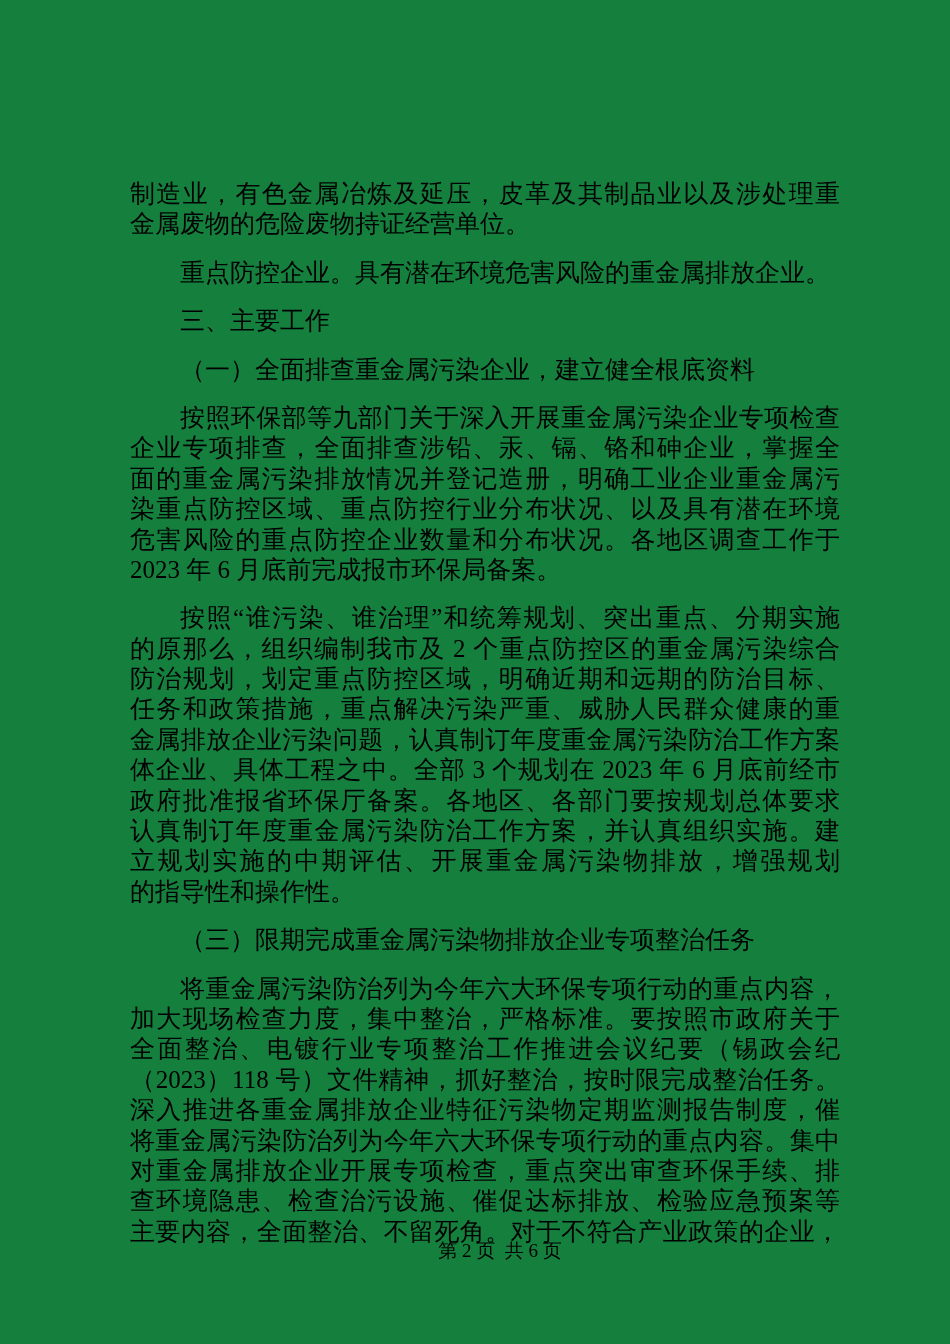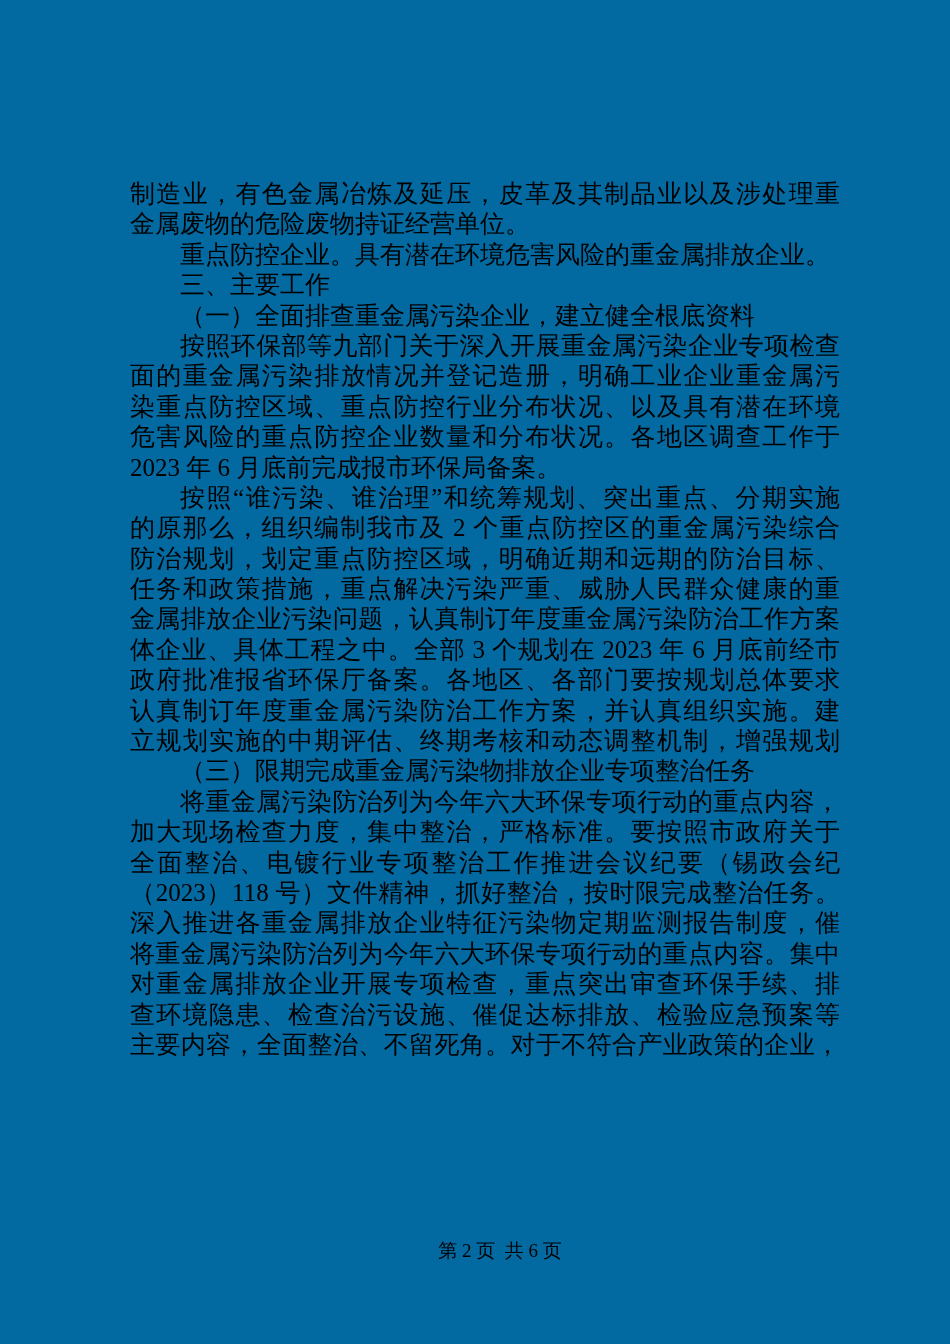--- a/index.html
+++ b/index.html
@@ -13,21 +13,21 @@
     position: relative;
     overflow: hidden;
     font-family: "Liberation Serif", "DejaVu Serif", serif;
     color: #000000;
   }
   .page {
     position: absolute;
     left: 0; top: 0;
     width: 950px;
     height: 1344px;
-    background: #0369a1;
+    background: #15803d;
   }
   .doc-body {
     position: absolute;
     left: 130px;
     top: 179px;
     width: 710px;
     font-size: 25px;
     line-height: 30.4px;
     letter-spacing: 0;
   }
@@ -36,20 +36,21 @@
     text-align-last: justify;
     height: 30.4px;
     overflow: visible;
     white-space: pre-wrap;
   }
   .line.nofill {
     text-align-last: left;
   }
   .line.indent {
     text-indent: 2em;
+    margin-top: 18px;
   }
   .footer {
     position: absolute;
     top: 1239px;
     left: 0;
     width: 100%;
     text-align: center;
     font-size: 19px;
     line-height: 24px;
   }
@@ -64,33 +65,35 @@
 <body>
 
 <div class="page">
   <div class="doc-body">
       <div class="line">制造业，有色金属冶炼及延压，皮革及其制品业以及涉处理重</div>
       <div class="line nofill">金属废物的危险废物持证经营单位。</div>
       <div class="line indent nofill">重点防控企业。具有潜在环境危害风险的重金属排放企业。</div>
       <div class="line indent nofill">三、主要工作</div>
       <div class="line indent nofill">（一）全面排查重金属污染企业，建立健全根底资料</div>
       <div class="line indent">按照环保部等九部门关于深入开展重金属污染企业专项检查</div>
+      <div class="line">企业专项排查，全面排查涉铅、汞、镉、铬和砷企业，掌握全</div>
       <div class="line">面的重金属污染排放情况并登记造册，明确工业企业重金属污</div>
       <div class="line">染重点防控区域、重点防控行业分布状况、以及具有潜在环境</div>
       <div class="line">危害风险的重点防控企业数量和分布状况。各地区调查工作于</div>
       <div class="line nofill">2023 年 6 月底前完成报市环保局备案。</div>
       <div class="line indent">按照“谁污染、谁治理”和统筹规划、突出重点、分期实施</div>
       <div class="line">的原那么，组织编制我市及 2 个重点防控区的重金属污染综合</div>
       <div class="line">防治规划，划定重点防控区域，明确近期和远期的防治目标、</div>
       <div class="line">任务和政策措施，重点解决污染严重、威胁人民群众健康的重</div>
       <div class="line">金属排放企业污染问题，认真制订年度重金属污染防治工作方案</div>
       <div class="line">体企业、具体工程之中。全部 3 个规划在 2023 年 6 月底前经市</div>
       <div class="line">政府批准报省环保厅备案。各地区、各部门要按规划总体要求</div>
       <div class="line">认真制订年度重金属污染防治工作方案，并认真组织实施。建</div>
-      <div class="line">立规划实施的中期评估、终期考核和动态调整机制，增强规划</div>
+      <div class="line">立规划实施的中期评估、开展重金属污染物排放，增强规划</div>
+      <div class="line nofill">的指导性和操作性。</div>
       <div class="line indent nofill">（三）限期完成重金属污染物排放企业专项整治任务</div>
       <div class="line indent">将重金属污染防治列为今年六大环保专项行动的重点内容，</div>
       <div class="line">加大现场检查力度，集中整治，严格标准。要按照市政府关于</div>
       <div class="line">全面整治、电镀行业专项整治工作推进会议纪要（锡政会纪</div>
       <div class="line">（2023）118 号）文件精神，抓好整治，按时限完成整治任务。</div>
       <div class="line">深入推进各重金属排放企业特征污染物定期监测报告制度，催</div>
       <div class="line">将重金属污染防治列为今年六大环保专项行动的重点内容。集中</div>
       <div class="line">对重金属排放企业开展专项检查，重点突出审查环保手续、排</div>
       <div class="line">查环境隐患、检查治污设施、催促达标排放、检验应急预案等</div>
       <div class="line">主要内容，全面整治、不留死角。对于不符合产业政策的企业，</div>

